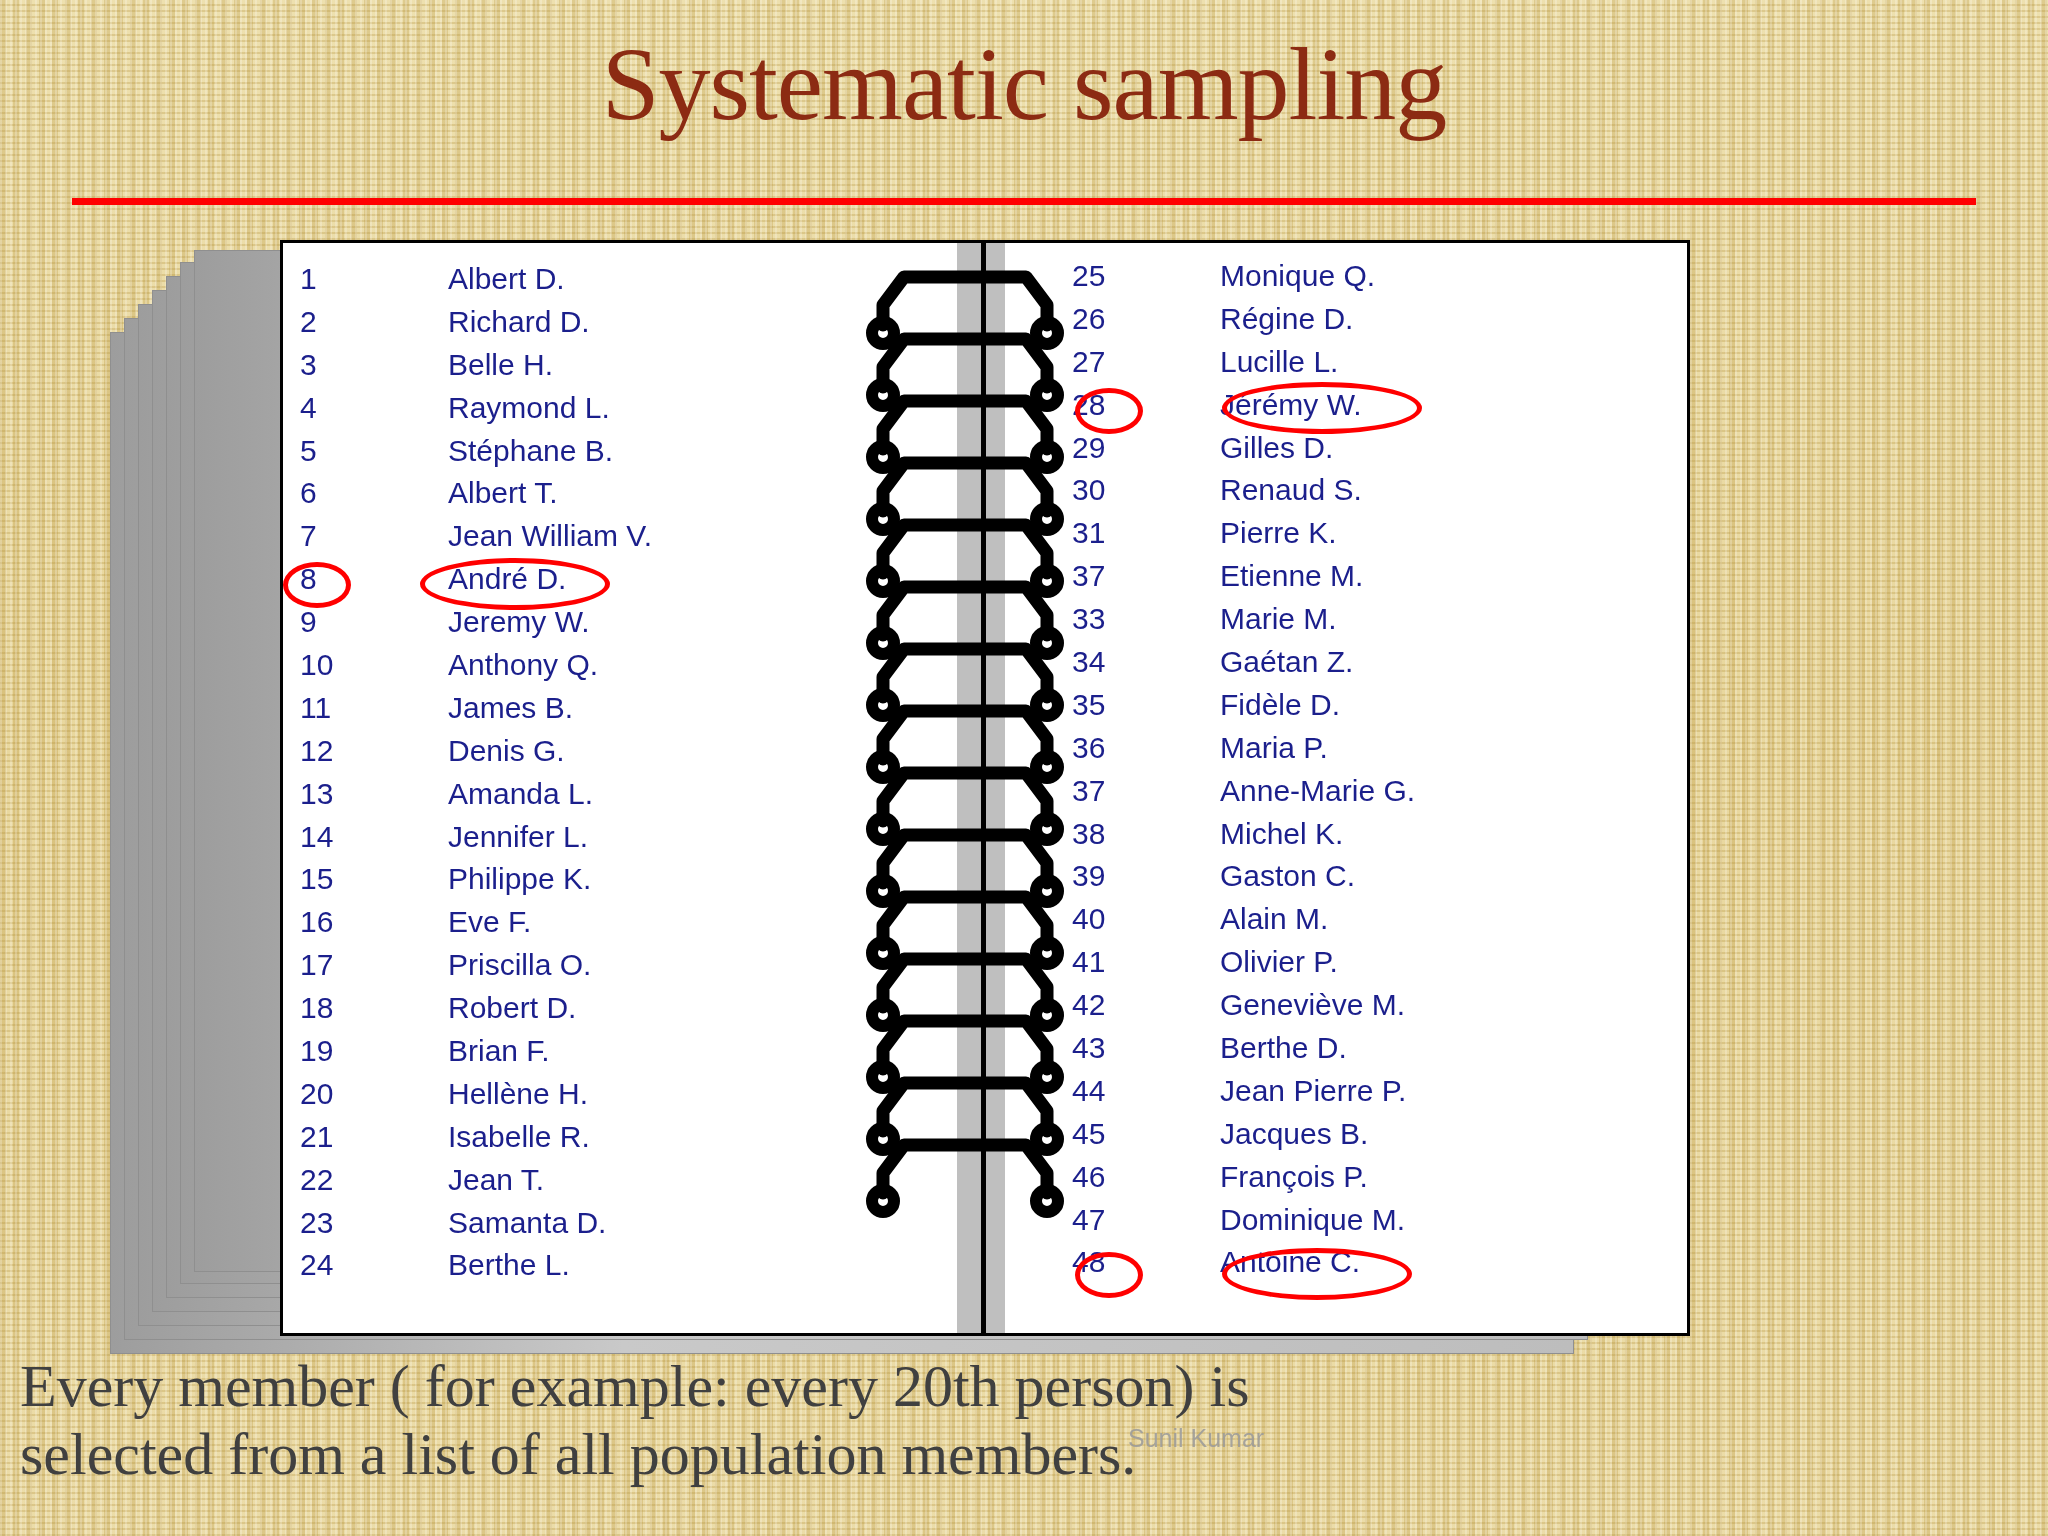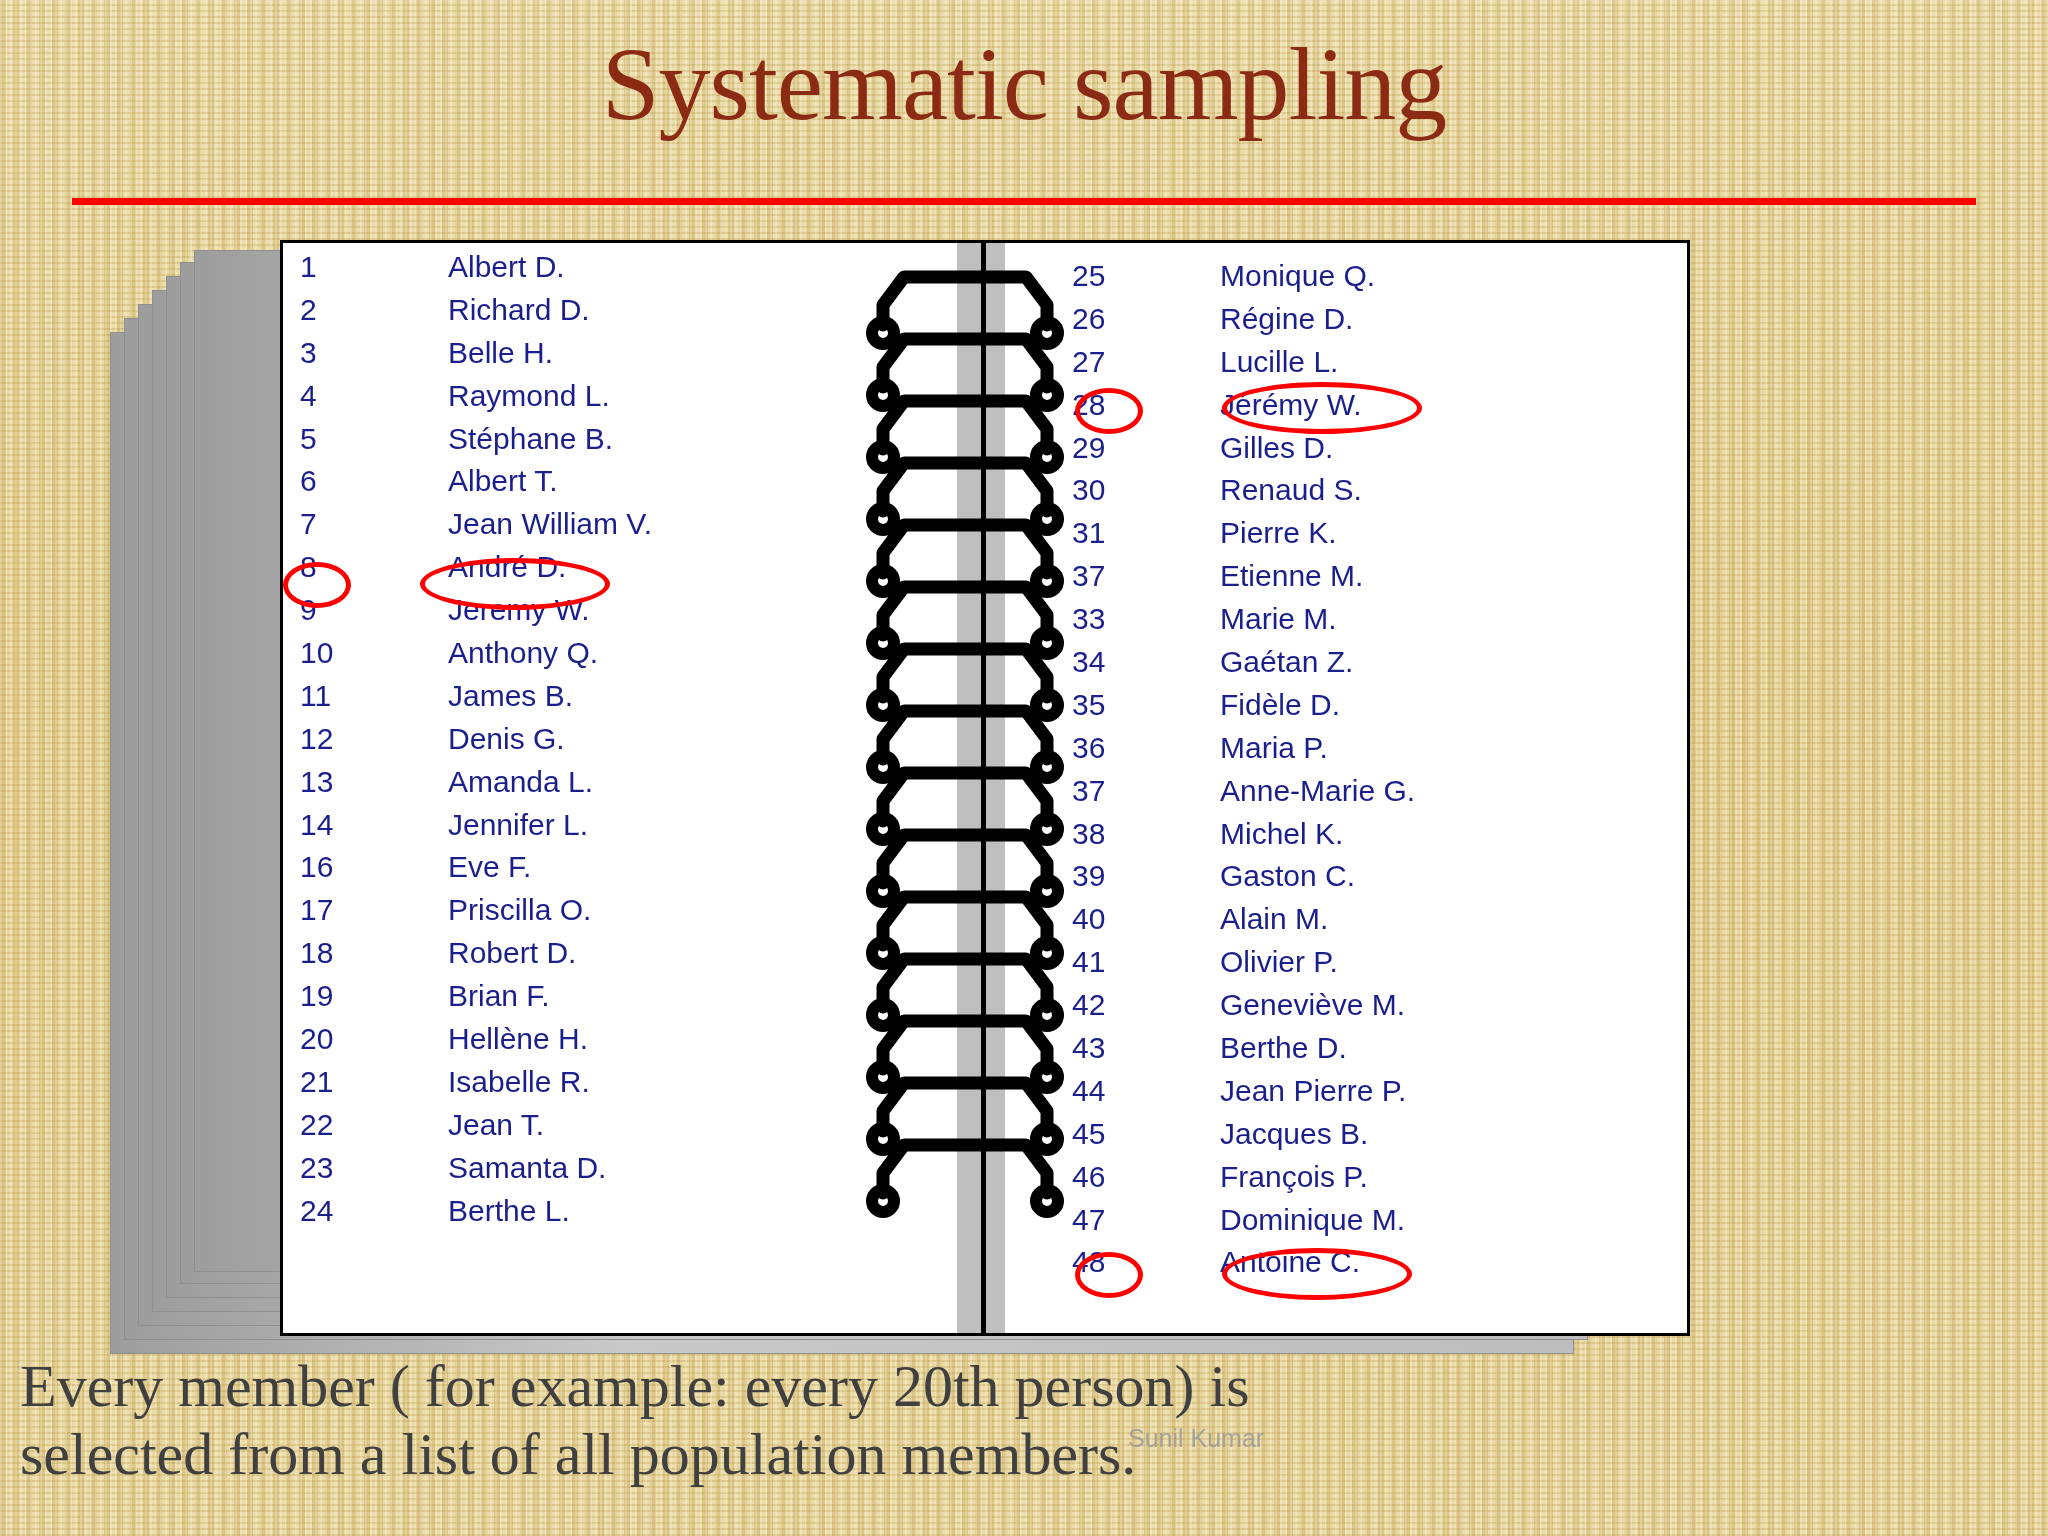--- a/index.html
+++ b/index.html
@@ -101,21 +101,21 @@
     width: 60px;
     text-align: left;
   }
   .nm {
     margin-left: 88px;
   }
 
   .col-left {
     position: absolute;
     left: 300px;
-    top: 246px;
+    top: 258px;
     width: 620px;
   }
   .col-right {
     position: absolute;
     left: 1072px;
     top: 255px;
     width: 620px;
   }
 
   
@@ -269,20 +269,21 @@
   <div class="row"><span class="num">5</span><span class="nm">Stéphane B.</span></div>
   <div class="row"><span class="num">6</span><span class="nm">Albert T.</span></div>
   <div class="row"><span class="num">7</span><span class="nm">Jean William V.</span></div>
   <div class="row"><span class="num">8</span><span class="nm">André D.</span></div>
   <div class="row"><span class="num">9</span><span class="nm">Jeremy W.</span></div>
   <div class="row"><span class="num">10</span><span class="nm">Anthony Q.</span></div>
   <div class="row"><span class="num">11</span><span class="nm">James B.</span></div>
   <div class="row"><span class="num">12</span><span class="nm">Denis G.</span></div>
   <div class="row"><span class="num">13</span><span class="nm">Amanda L.</span></div>
   <div class="row"><span class="num">14</span><span class="nm">Jennifer L.</span></div>
+  <div class="row"><span class="num">15</span><span class="nm">Philippe K.</span></div>
   <div class="row"><span class="num">16</span><span class="nm">Eve F.</span></div>
   <div class="row"><span class="num">17</span><span class="nm">Priscilla O.</span></div>
   <div class="row"><span class="num">18</span><span class="nm">Robert D.</span></div>
   <div class="row"><span class="num">19</span><span class="nm">Brian F.</span></div>
   <div class="row"><span class="num">20</span><span class="nm">Hellène H.</span></div>
   <div class="row"><span class="num">21</span><span class="nm">Isabelle R.</span></div>
   <div class="row"><span class="num">22</span><span class="nm">Jean T.</span></div>
   <div class="row"><span class="num">23</span><span class="nm">Samanta D.</span></div>
   <div class="row"><span class="num">24</span><span class="nm">Berthe L.</span></div>
 </div>

